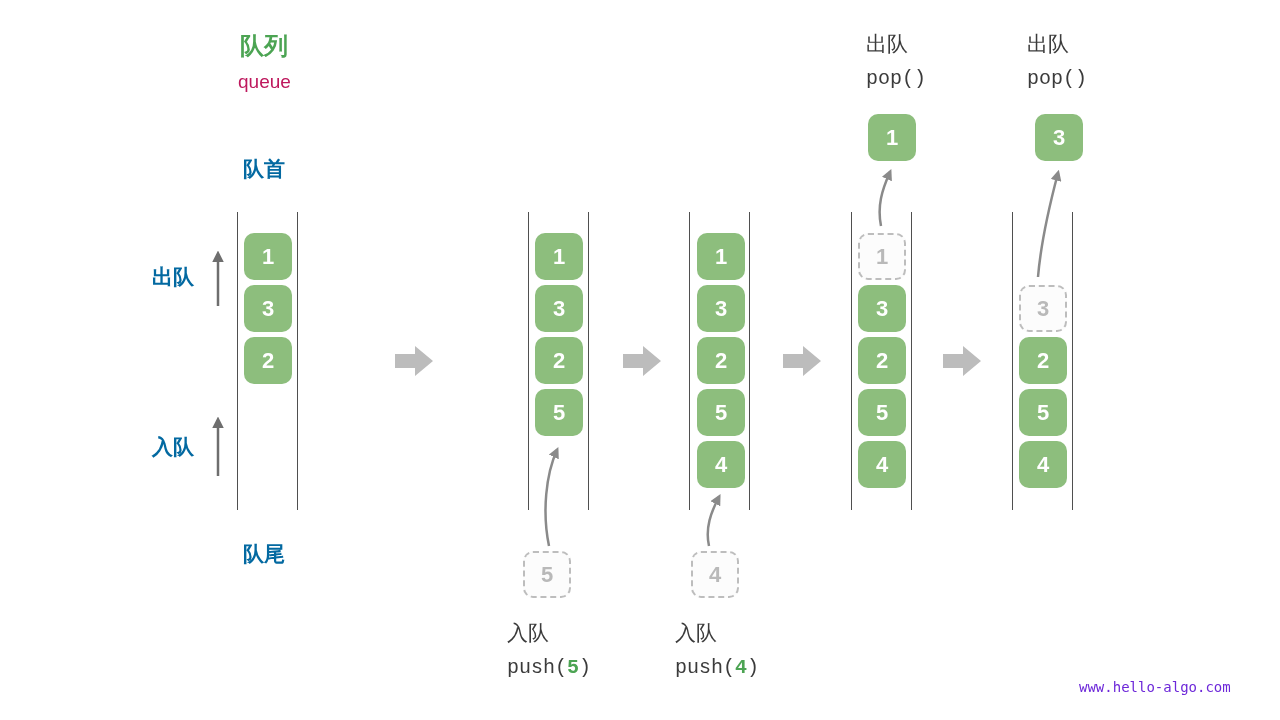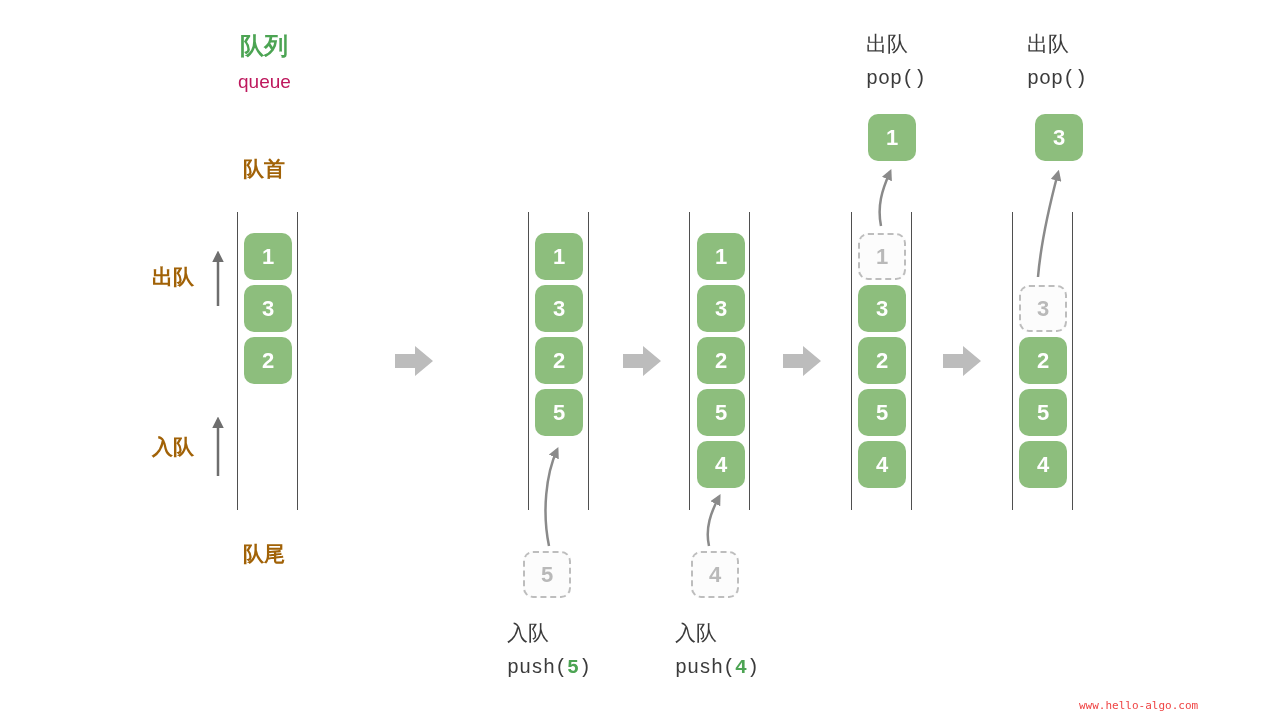--- a/index.html
+++ b/index.html
@@ -5,21 +5,21 @@
   html,body { margin:0; padding:0; background:#ffffff; }
   .canvas {
     position:relative; width:1244px; height:720px; background:#ffffff;
     font-family:"Liberation Sans", sans-serif; overflow:hidden;
   }
   .overlay { position:absolute; left:0; top:0; width:1280px; height:720px; }
 
   .title-zh { position:absolute; left:240px; top:30px; font-size:24px; font-weight:bold; color:#4ca453; }
   .title-en { position:absolute; left:238px; top:71px; font-size:19px; color:#be185d; }
 
-  .zh-bold { position:absolute; font-size:21px; font-weight:bold; color:#a16207; }
+  .zh-bold { position:absolute; font-size:21px; font-weight:bold; color:#0369a1; }
   .front-label { left:243px; top:155px; }
   .rear-label  { left:243px; top:540px; }
   .side-dequeue { left:152px; top:263px; }
   .side-enqueue { left:152px; top:433px; }
 
   .channel {
     position:absolute; top:212px; height:298px; width:61px; box-sizing:border-box;
     border-left:1.5px solid #4f4f4f; border-right:1.5px solid #4f4f4f;
   }
   .ch1 { left:237px; } .ch2 { left:528px; } .ch3 { left:689px; }
@@ -42,21 +42,21 @@
   .op-code { font-family:Liberation Mono, monospace; font-size:20px; color:#3b3b3b; }
   .op-arg  { color:#4ca453; font-weight:bold; }
 
   .pop1-block { left:866px; top:26px; }
   .pop2-block { left:1027px; top:26px; }
   .push5-block { left:507px; top:615px; }
   .push4-block { left:675px; top:615px; }
 
   .watermark {
     position:absolute; left:1079px; top:679px;
-    font-family:"DejaVu Sans Mono", monospace; font-size:11px; color:#ef4444;margin-top:20px;
+    font-family:"DejaVu Sans Mono", monospace; font-size:14px; color:#6d28d9;
   }
 </style>
 </head>
 <body>
 
 <div class="canvas">
 
   <svg class="overlay" viewBox="0 0 1280 720">
     <defs>
       <marker id="mGray" viewBox="0 0 10 10" refX="7" refY="5" markerWidth="4.4" markerHeight="4.4" orient="auto">

